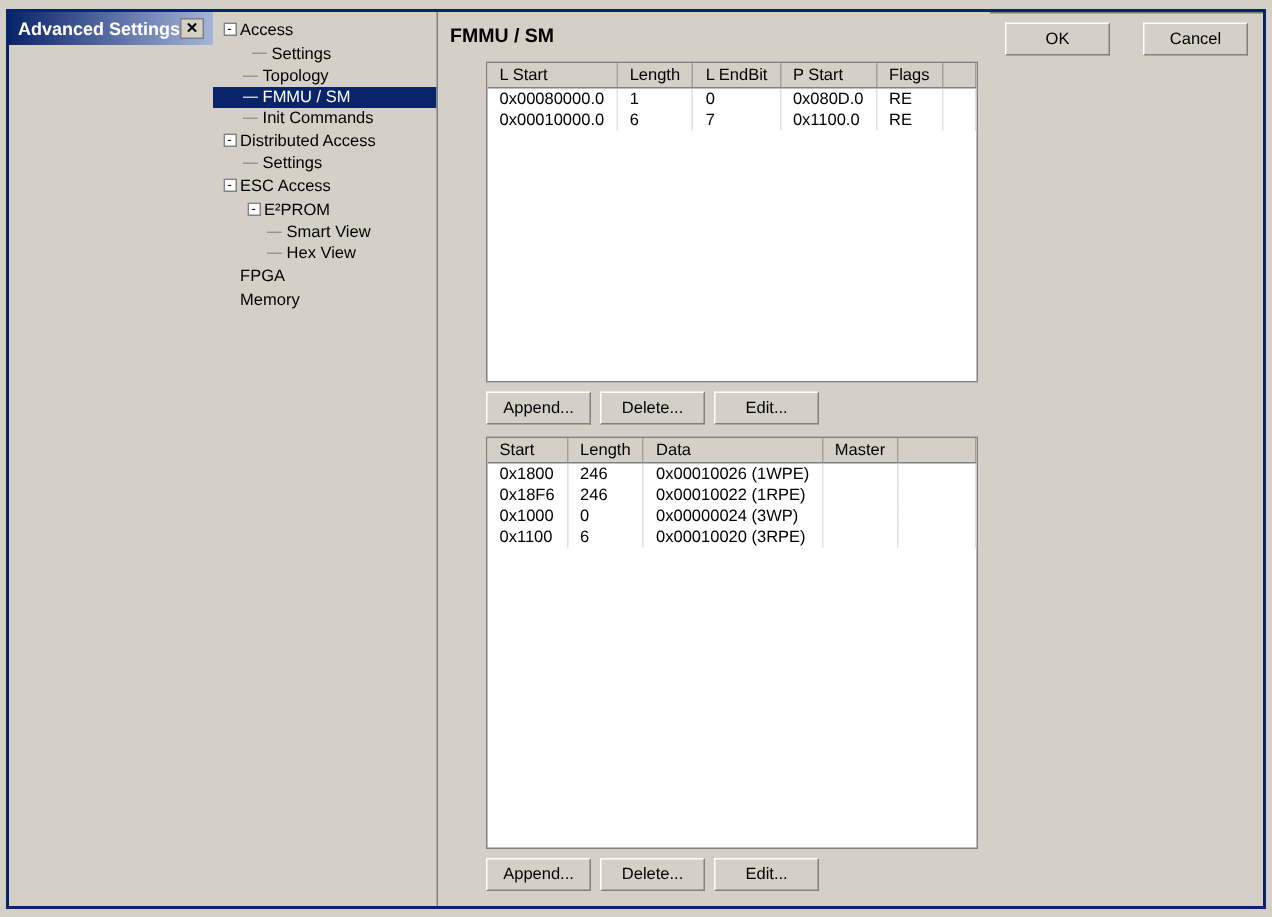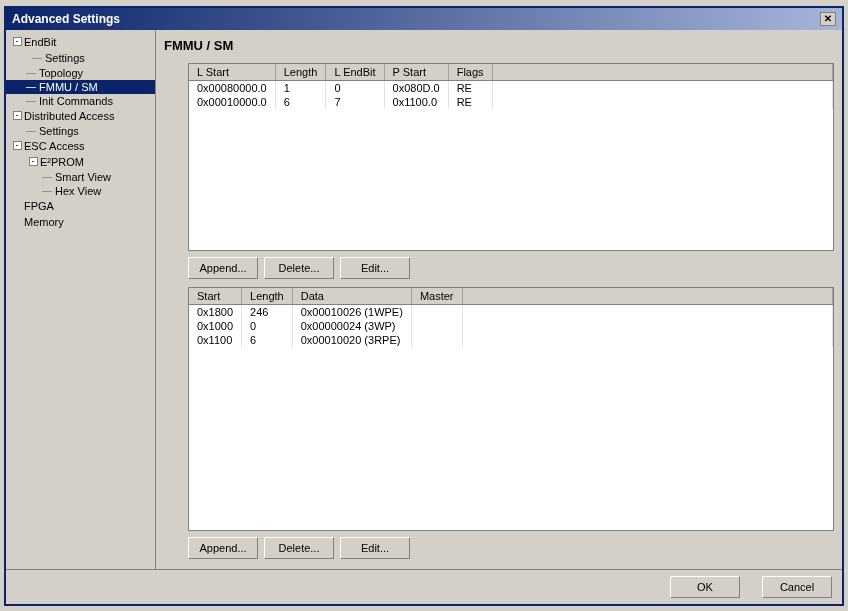--- a/index.html
+++ b/index.html
@@ -13,21 +13,21 @@
       width: 848px;
       height: 611px;
       overflow: hidden;
     }
     .window {
       width: 840px;
       height: 600px;
       border: 2px solid #0a246a;
       background: #d4d0c8;
       display: flex;
-      flex-direction: column;
+      flex-direction: row;
     }
     .title-bar {
       background: linear-gradient(to right, #0a246a, #a6b5d9);
       color: white;
       padding: 3px 6px;
       display: flex;
       align-items: center;
       justify-content: space-between;
       height: 22px;
     }
@@ -185,21 +185,21 @@
     <div class="title-bar-close">✕</div>
   </div>
   <div class="window-body">
 
     <div class="sidebar">
 
       <div class="tree-item" style="padding-left:4px;">
         <span class="tree-expander">
             <span class="expander-box">-</span>
           </span>
-        <span class="tree-label">EndBit</span>
+        <span class="tree-label">Access</span>
       </div>
       <div class="tree-item" style="padding-left:20px;">
         <span class="tree-expander" style="width:6px;"></span>
         <span style="margin-right:3px;color:#808080;font-size:10px;">—</span>
         <span class="tree-label">Settings</span>
       </div>
       <div class="tree-item" style="padding-left:20px;">
         <span style="margin-right:3px;color:#808080;font-size:10px;">—</span>
         <span class="tree-label">Topology</span>
       </div>
@@ -312,20 +312,27 @@
             </thead>
             <tbody id="lower-tbody">
             <tr>
                   <td>0x1800</td>
                   <td>246</td>
                   <td>0x00010026 (1WPE)</td>
                   <td></td>
                   <td></td>
                 </tr>
                 <tr>
+                  <td>0x18F6</td>
+                  <td>246</td>
+                  <td>0x00010022 (1RPE)</td>
+                  <td></td>
+                  <td></td>
+                </tr>
+                <tr>
                   <td>0x1000</td>
                   <td>0</td>
                   <td>0x00000024 (3WP)</td>
                   <td></td>
                   <td></td>
                 </tr>
                 <tr>
                   <td>0x1100</td>
                   <td>6</td>
                   <td>0x00010020 (3RPE)</td>

